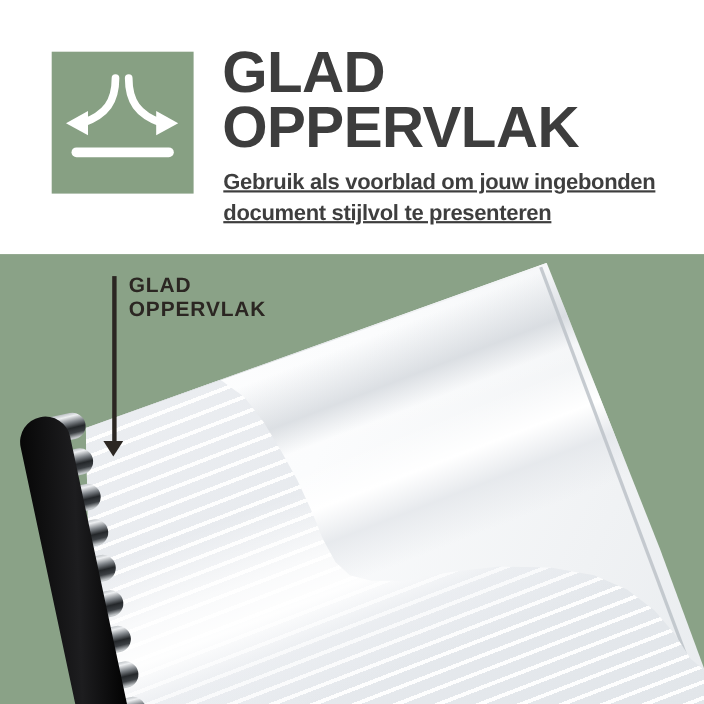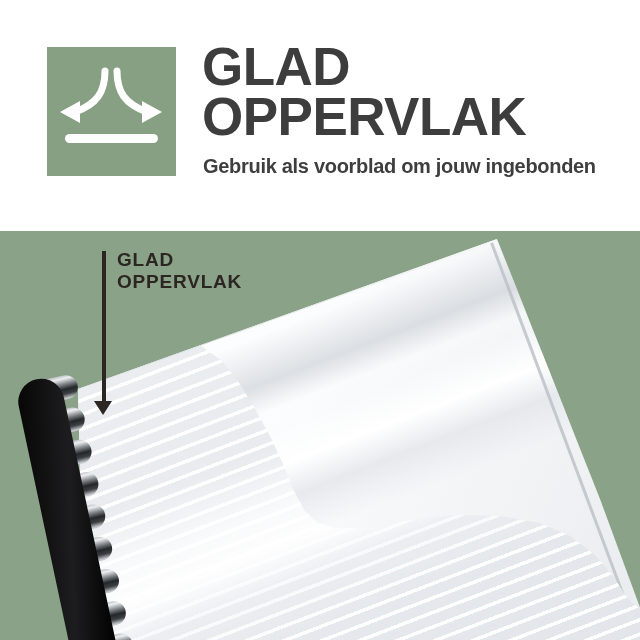--- a/index.html
+++ b/index.html
@@ -7,21 +7,21 @@
        font-family:"Liberation Sans","DejaVu Sans",sans-serif;background:#ffffff;}
   .abs{position:absolute;}
 
   
   .top-section{left:0;top:0;width:640px;height:231px;background:#ffffff;}
   .icon-box{left:47px;top:47px;width:129px;height:129px;background:#87a083;}
   .icon-box svg{position:absolute;left:0;top:0;}
   .headline{left:202px;top:42px;color:#3d3d3d;font-size:53px;line-height:50px;
             font-weight:bold;letter-spacing:-0.5px;}
   .subtext{left:203px;top:152px;color:#3e3e3e;font-size:20px;line-height:28px;
-           font-weight:bold;letter-spacing:-0.3px;}
+           font-weight:bold;letter-spacing:-0.3px;text-decoration:underline;}
 
   
   .photo-section{left:0;top:231px;width:640px;height:409px;background:#8aa287;overflow:hidden;}
 
   
   .page-stack{left:0;top:0;width:640px;height:409px;
     clip-path:polygon(78px 158px,497px 8px,600px 268px,662px 436px,662px 460px,85px 460px);
     background:linear-gradient(115deg,#ffffff 0%,#fbfcfd 45%,#f0f2f4 80%,#e9ecef 100%);}
   
   .reflection{left:180px;top:40px;width:540px;height:230px;transform:rotate(-21deg);
@@ -84,20 +84,21 @@
       <polygon points="115,65 95,54 95,76" fill="#ffffff"></polygon>
       <rect x="18" y="87" width="93" height="9" rx="4.5" fill="#ffffff"></rect>
     </svg>
   </div>
   <div class="abs headline">
     <div>GLAD</div>
     <div>OPPERVLAK</div>
   </div>
   <div class="abs subtext">
     <div>Gebruik als voorblad om jouw ingebonden</div>
+    <div>document stijlvol te presenteren</div>
   </div>
 </div>
 
 <div class="abs photo-section">
 
   <div class="abs page-stack">
     <div class="abs reflection"></div>
     <div class="abs sheet-edge-line"></div>
     <div class="abs cover">
       <div class="abs cover-gloss"></div>

